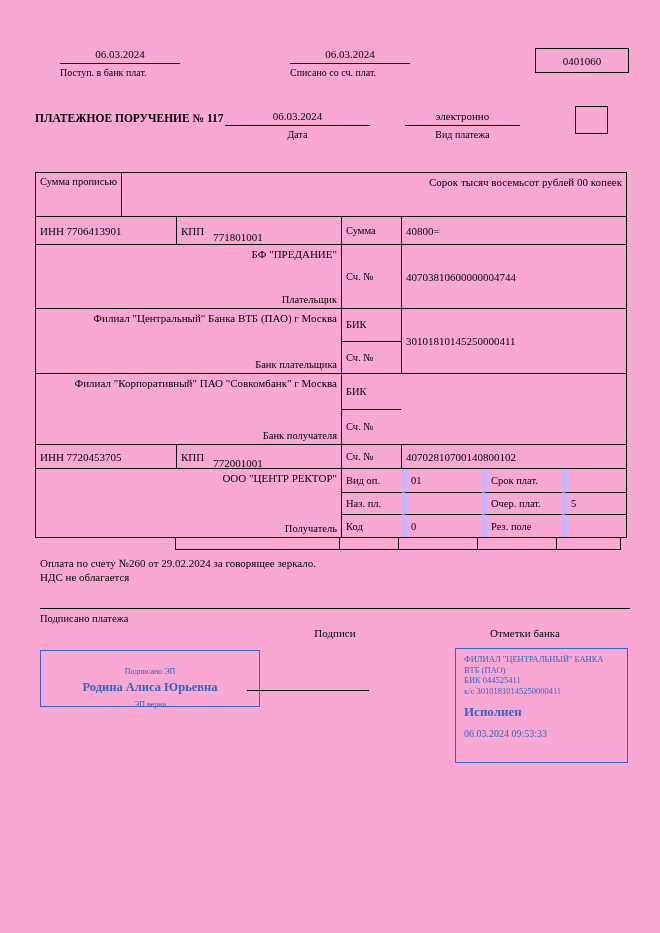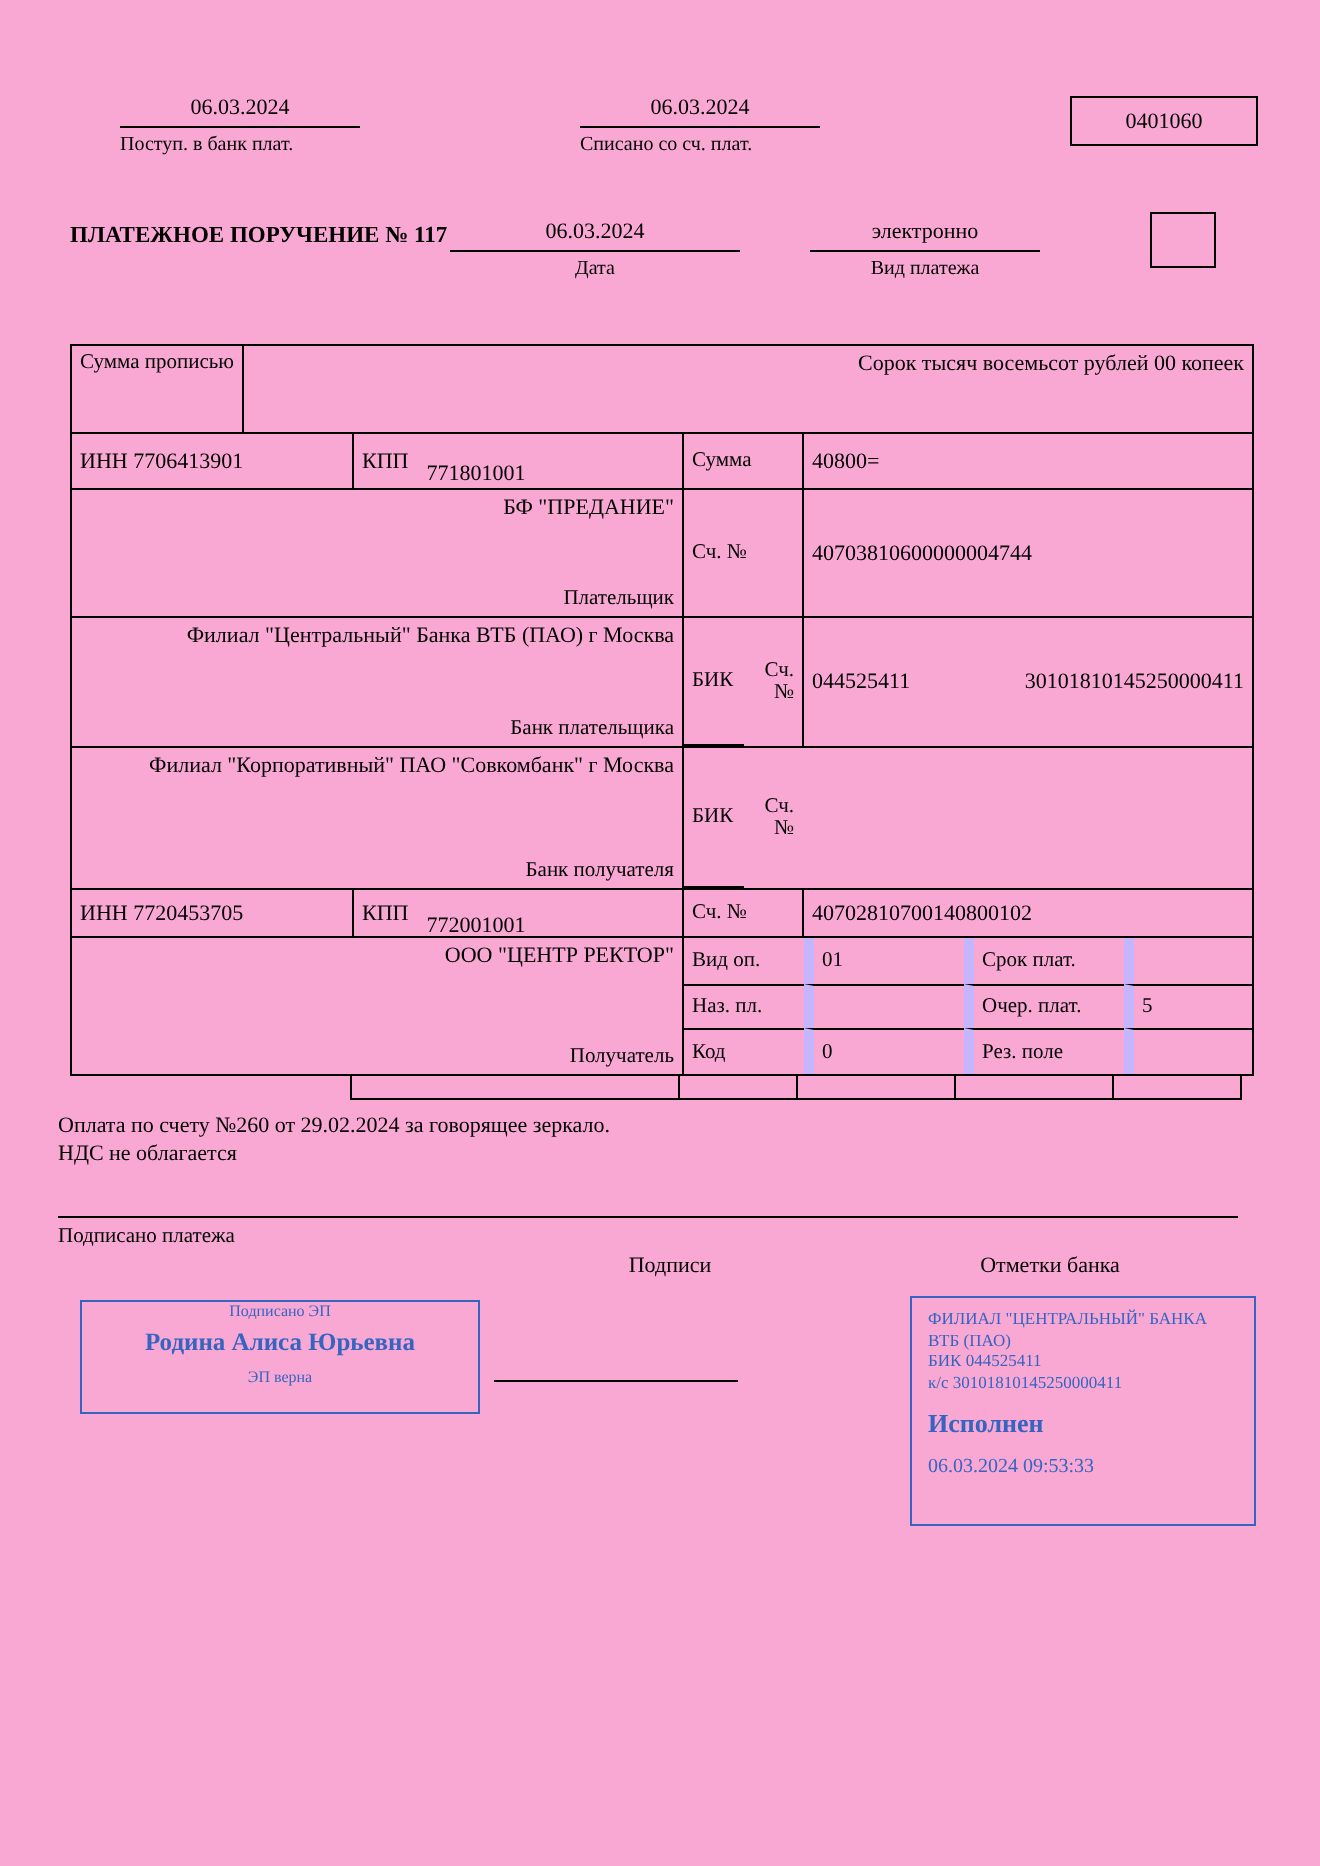--- a/index.html
+++ b/index.html
@@ -27,40 +27,40 @@
   .trow { display: flex; border-top: 1px solid #000; overflow: hidden; box-sizing: border-box; }
   .trow:first-child { border-top: none; }
   .tcell { border-left: 1px solid #000; overflow: hidden; box-sizing: border-box; text-align: right; }
   .trow > :first-child { border-left: none; }
   .pad { padding: 3px 4px; }
   .vc { display: flex; align-items: center; padding: 0 4px; }
   .corner { display: flex; flex-direction: column; justify-content: space-between; padding: 3px 4px; }
   .seclbl { font-size: 10.5px; }
   .gap { margin-left: 9px; margin-top: 12px; }
   .lblcell { font-size: 10.5px; }
-  .bankcol { display: flex; flex-direction: row; padding: 0; }
+  .bankcol { display: flex; flex-direction: column; padding: 0; }
   .bsub { flex: 1; display: flex; align-items: center; padding: 0 4px; }
   .lblcol .bsub:first-child { border-bottom: 1px solid #000; }
   .ops { flex: 1; border-left: 1px solid #000; display: grid;
          grid-template-columns: 60px 80px 80px 1fr; grid-template-rows: 1fr 1fr 1fr; font-size: 10.5px; }
   .ops > div { display: flex; align-items: center; padding: 0 4px; border-left: 5px solid #c4b5fd; border-top: 1px solid #000; overflow: hidden; }
   .ops > div:nth-child(4n+1) { border-left: none; }
   .ops > div:nth-child(-n+4) { border-top: none; }
 
   .thinrow { position: absolute; left: 175px; top: 537px; height: 13px; display: flex; }
   .thinrow > div { border: 1px solid #000; border-top: none; margin-left: -1px; box-sizing: border-box; }
   .thinrow > div:first-child { margin-left: 0; }
 
-  .purpose { position: absolute; left: 29px; top: 556px; width: 590px; font-size: 11px; line-height: 14px; }
+  .purpose { position: absolute; left: 40px; top: 556px; width: 590px; font-size: 11px; line-height: 14px; }
   .purpose-label { margin-top: 24px; border-top: 1px solid #000; padding-top: 3px; font-size: 10.5px; }
 
   .siglabel { position: absolute; top: 627px; font-size: 11px; }
 
   .stamp { position: absolute; border: 1px solid var(--stamp-blue, #3565c0); color: var(--stamp-blue, #3565c0); box-sizing: border-box; }
-  .sig-stamp { left: 40px; top: 650px; width: 200px; height: 57px; text-align: center; padding-top: 0; }
+  .sig-stamp { left: 40px; top: 650px; width: 220px; height: 57px; text-align: center; padding-top: 16px; }
   .sig-top, .sig-bottom { font-size: 8px; line-height: 9px; }
   .sig-name { font-size: 12.5px; font-weight: bold; margin: 4px 0 5px 0; }
   .sig-line { position: absolute; left: 247px; top: 690px; width: 122px; border-top: 1px solid #000; }
   .bank-stamp { left: 455px; top: 648px; width: 173px; height: 115px; padding: 5px 8px; font-size: 8.5px; line-height: 10.5px; }
   .bank-status { font-size: 13px; font-weight: bold; margin-top: 9px; line-height: 14px; }
   .bank-dt { font-size: 10px; margin-top: 10px; }
 </style>
 </head>
 <body>
 
@@ -118,21 +118,20 @@
     <div class="trow" style="height:65px;">
       <div class="tcell corner" style="width:305px;">
         <div>Филиал "Центральный" Банка ВТБ (ПАО) г Москва</div>
         <div class="seclbl">Банк плательщика</div>
       </div>
       <div class="tcell bankcol lblcol lblcell" style="width:60px;">
         <div class="bsub">БИК</div>
         <div class="bsub">Сч. №</div>
       </div>
       <div class="tcell bankcol" style="flex:1;">
-        <div class="bsub">044525411</div>
         <div class="bsub">30101810145250000411</div>
       </div>
     </div>
 
     <div class="trow" style="height:71px;">
       <div class="tcell corner" style="width:305px;">
         <div>Филиал "Корпоративный" ПАО "Совкомбанк" г Москва</div>
         <div class="seclbl">Банк получателя</div>
       </div>
       <div class="tcell bankcol lblcol lblcell" style="width:60px;">

